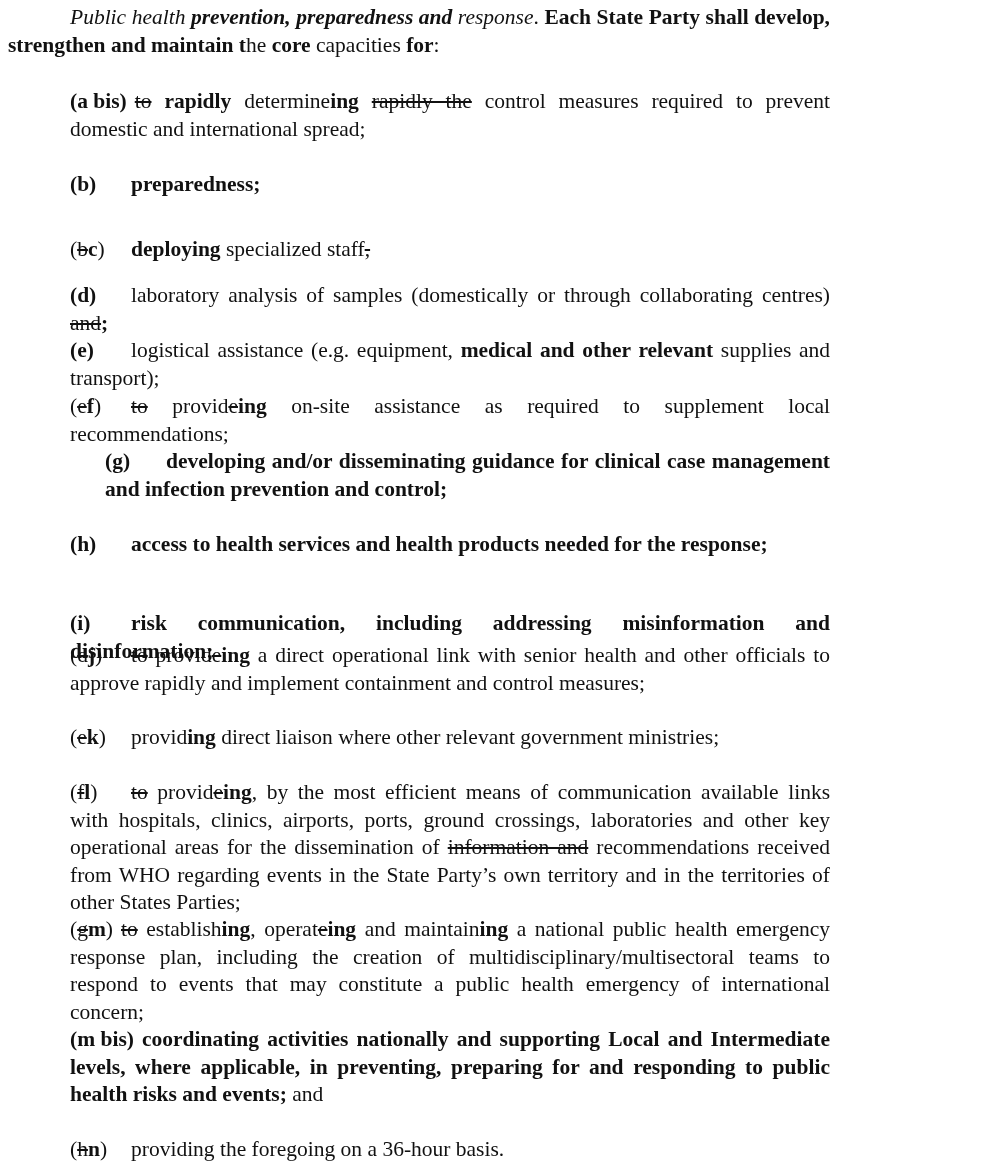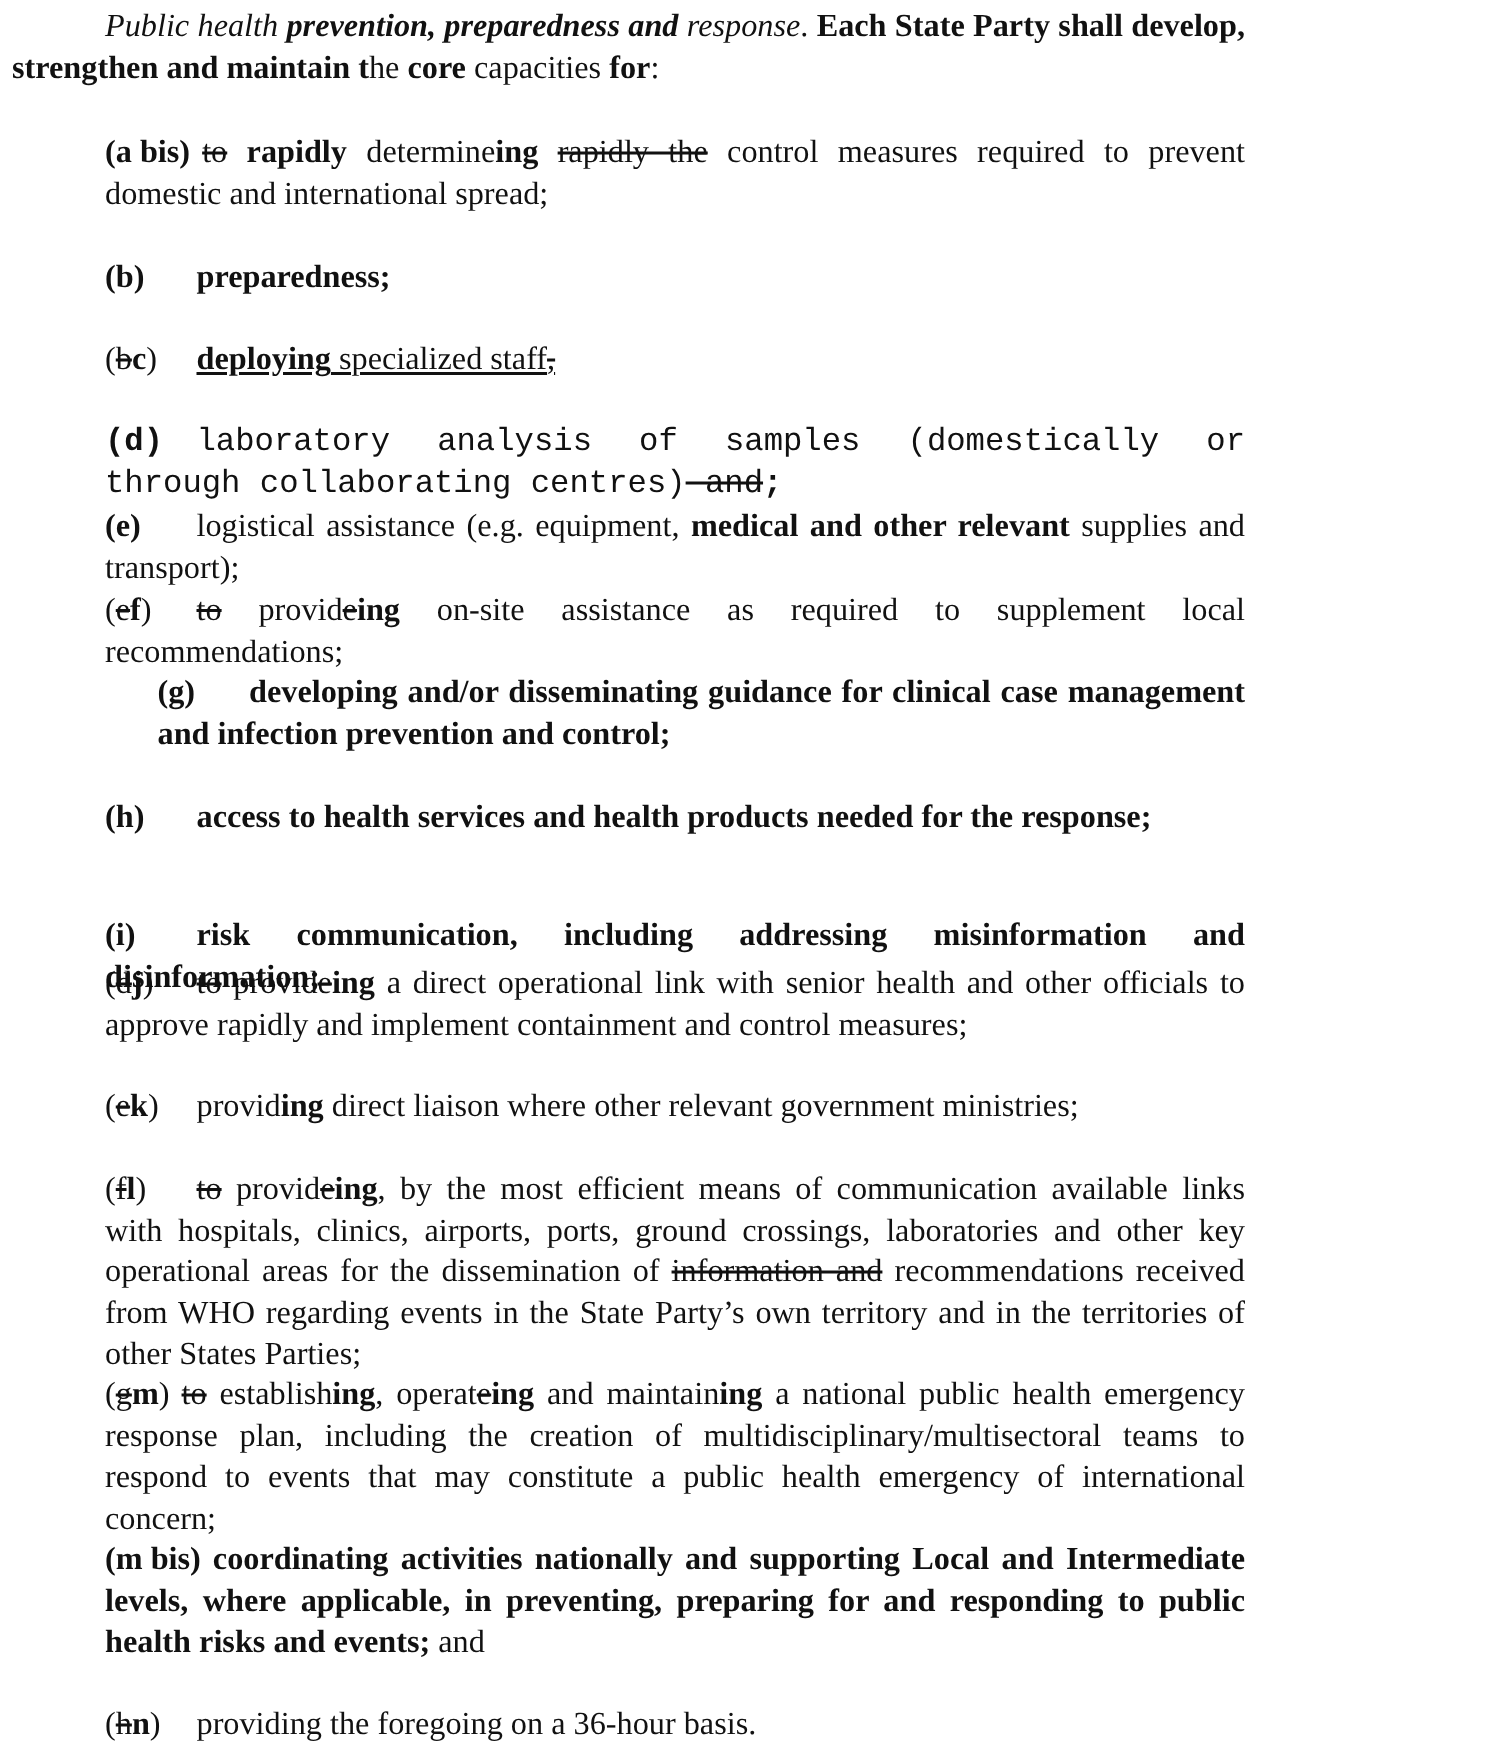--- a/index.html
+++ b/index.html
@@ -21,22 +21,22 @@
   .s { text-decoration: line-through; text-decoration-thickness: 1.5px; margin-top: 12px; }
 </style>
 </head>
 <body>
 
 <div class="page">
   <p class="para intro"><span class="i">Public health </span><span class="b i">prevention, preparedness and</span><span class="i"> response</span><span>. </span><span class="b">Each State Party shall develop, strengthen and maintain </span><span class="b">t</span><span>he </span><span class="b">core</span><span> capacities </span><span class="b">for</span><span>:</span></p>
   <div id="items">
       <p class="para" style="top: 88px;"><span class="lbl wide"><span class="b">(a bis)</span></span><span><span class="s">to</span><span> </span><span class="b">rapidly</span><span> determine</span><span class="b">ing</span><span> </span><span class="s">rapidly the</span><span> control measures required to prevent domestic and international spread;</span></span></p>
       <p class="para" style="top: 171px;"><span class="lbl"><span class="b">(b)</span></span><span><span class="b">preparedness;</span></span></p>
-      <p class="para" style="top: 226px; text-decoration: underline;"><span class="lbl"><span>(</span><span class="s">b</span><span class="b">c</span><span>)</span></span><span><span class="b">deploying</span><span> specialized staff</span><span class="s">,</span></span></p>
-      <p class="para" style="top: 282px; font-family: Liberation Mono, monospace;"><span class="lbl"><span class="b">(d)</span></span><span><span>laboratory analysis of samples (domestically or through collaborating centres)</span><span class="s"> and</span><span class="b">;</span></span></p>
+      <p class="para" style="top: 236px;"><span class="lbl"><span>(</span><span class="s">b</span><span class="b">c</span><span>)</span></span><span><span class="b">deploying</span><span> specialized staff</span><span class="s">,</span></span></p>
+      <p class="para" style="top: 282px;"><span class="lbl"><span class="b">(d)</span></span><span><span>laboratory analysis of samples (domestically or through collaborating centres)</span><span class="s"> and</span><span class="b">;</span></span></p>
       <p class="para" style="top: 337px;"><span class="lbl"><span class="b">(e)</span></span><span><span>logistical assistance (e.g. equipment, </span><span class="b">medical and other relevant</span><span> supplies and transport);</span></span></p>
       <p class="para" style="top: 393px;"><span class="lbl"><span>(</span><span class="s">e</span><span class="b">f</span><span>)</span></span><span><span class="s">to</span><span> provid</span><span class="s">e</span><span class="b">ing</span><span> on-site assistance as required to supplement local recommendations;</span></span></p>
       <p class="para" style="top: 448px; margin-left: 35px;"><span class="lbl"><span class="b">(g)</span></span><span><span class="b">developing and/or disseminating guidance for clinical case management and infection prevention and control;</span></span></p>
       <p class="para" style="top: 531px;"><span class="lbl"><span class="b">(h)</span></span><span><span class="b">access to health services and health products needed for the response;</span></span></p>
       <p class="para" style="top: 586px; margin-top: 24px;"><span class="lbl"><span class="b">(i)</span></span><span><span class="b">risk communication, including addressing misinformation and disinformation;</span></span></p>
       <p class="para" style="top: 642px;"><span class="lbl"><span>(</span><span class="s">d</span><span class="b">j</span><span>)</span></span><span><span class="s">to</span><span> provid</span><span class="s">e</span><span class="b">ing</span><span> a direct operational link with senior health and other officials to approve rapidly and implement containment and control measures;</span></span></p>
       <p class="para" style="top: 724px;"><span class="lbl"><span>(</span><span class="s">e</span><span class="b">k</span><span>)</span></span><span><span>provid</span><span class="b">ing</span><span> direct liaison where other relevant government ministries;</span></span></p>
       <p class="para" style="top: 779px;"><span class="lbl"><span>(</span><span class="s">f</span><span class="b">l</span><span>)</span></span><span><span class="s">to</span><span> provid</span><span class="s">e</span><span class="b">ing</span><span>, by the most efficient means of communication available links with hospitals, clinics, airports, ports, ground crossings, laboratories and other key operational areas for the dissemination of </span><span class="s">information and</span><span> recommendations received from WHO regarding events in the State Party’s own territory and in the territories of other States Parties;</span></span></p>
       <p class="para" style="top: 916px;"><span class="lbl wide"><span>(</span><span class="s">g</span><span class="b">m</span><span>)</span></span><span><span class="s">to</span><span> establish</span><span class="b">ing</span><span>, operat</span><span class="s">e</span><span class="b">ing</span><span> and maintain</span><span class="b">ing</span><span> a national public health emergency response plan, including the creation of multidisciplinary/multisectoral teams to respond to events that may constitute a public health emergency of international concern;</span></span></p>
       <p class="para" style="top: 1026px;"><span class="lbl wide"><span class="b">(m bis)</span></span><span><span class="b">coordinating activities nationally and supporting Local and Intermediate levels, where applicable, in preventing, preparing for and responding to public health risks and events;</span><span> and</span></span></p>

